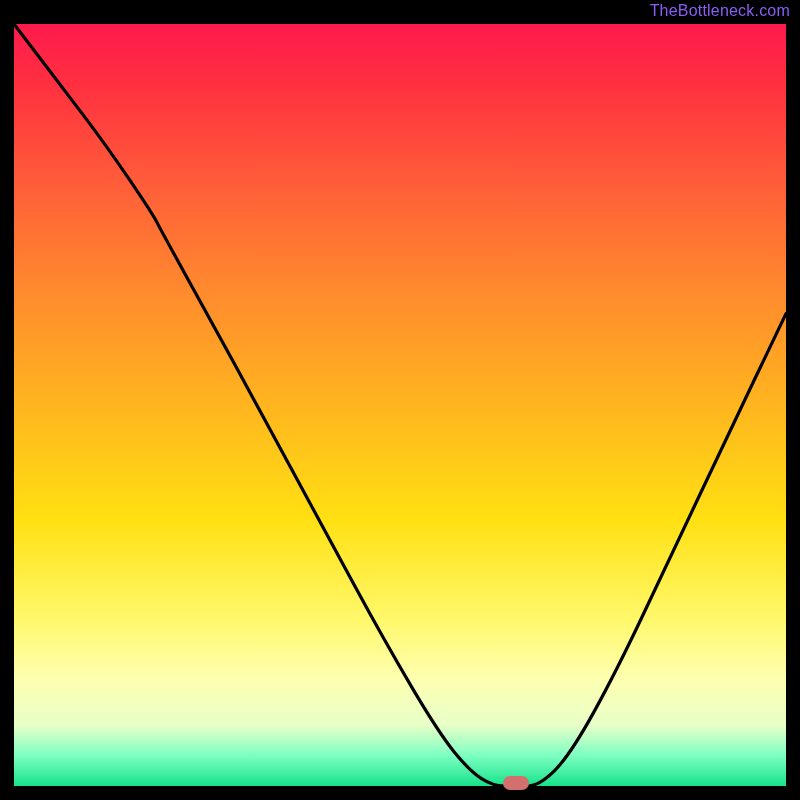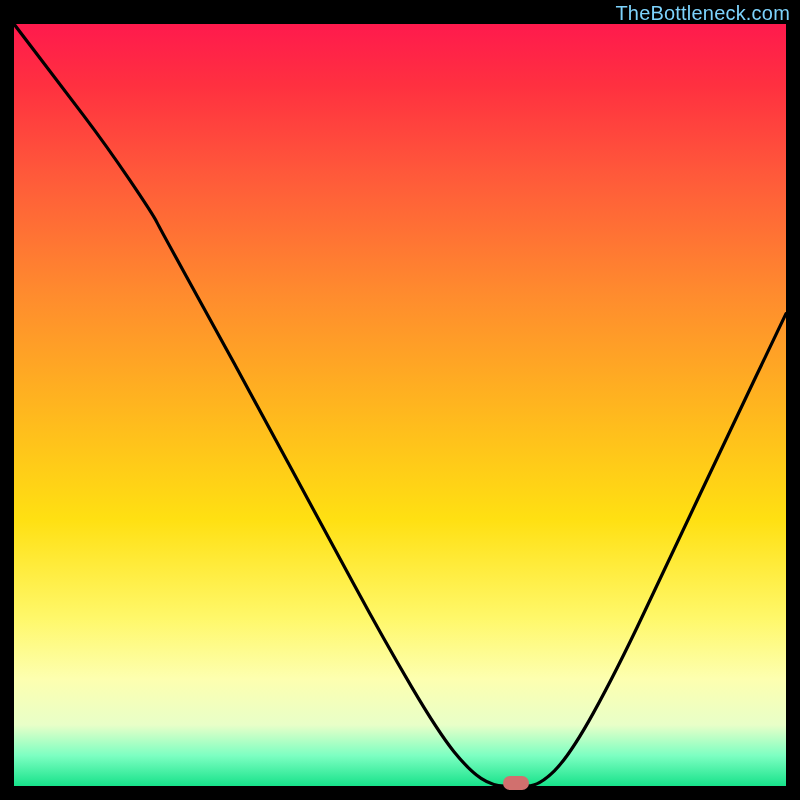--- a/index.html
+++ b/index.html
@@ -37,22 +37,22 @@
       #fdffb0 86%,
       #e8ffc8 92%,
       #7dffc2 96%,
       #17e28a 100%
     );
   }
   .watermark {
     position: absolute;
     top: 2px;
     right: 10px;
-    color: #7dd3fc;
-    font-size: 20px;
+    color: #8b5cf6;
+    font-size: 16px;
     letter-spacing: 0.2px;
     font-weight: 500;
   }
   svg.curve {
     position: absolute;
     left: 0;
     top: 0;
     width: 772px;
     height: 762px;
   }

